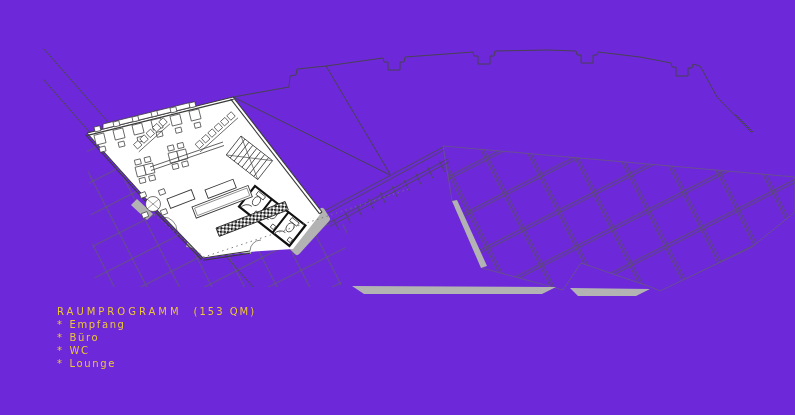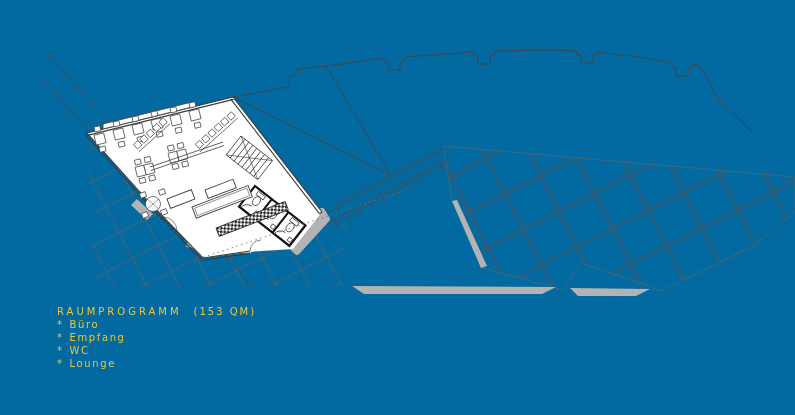--- a/index.html
+++ b/index.html
@@ -1,17 +1,17 @@
 <!DOCTYPE html>
 <html><head>
 <meta charset="utf-8">
 <style>
   html,body{margin:0;padding:0;background:#ffffff;}
   .stage{
-    position:relative;width:795px;height:415px;background:#0369a1;
+    position:relative;width:795px;height:415px;background:#6d28d9;
     overflow:hidden;font-family:"DejaVu Sans", sans-serif;
   }
   .stage svg{position:absolute;left:0;top:0;}
   .legend{
     position:absolute;left:57px;top:305px;color:#eec734;
     font-size:10px;line-height:13px;white-space:nowrap;
   }
   .legend .title-row{letter-spacing:3px;}
   .legend .title-row .area{margin-left:12px;letter-spacing:2px;}
   .legend .item-row{letter-spacing:1.6px;}
@@ -239,26 +239,26 @@
     <g stroke="#707070" stroke-width="0.9" stroke-dasharray="1.5,3.5" fill="none">
       <path d="M150,211 L204,257 L412,188"></path>
     </g>
   </svg>
 
   <div class="legend">
     <div class="title-row">
       <span>RAUMPROGRAMM</span><span class="area">(153 QM)</span>
     </div>
     <div class="item-row">
+      <span class="bullet">*</span><span>Empfang</span>
+    </div>
+    <div class="item-row">
       <span class="bullet">*</span><span>Büro</span>
     </div>
     <div class="item-row">
-      <span class="bullet">*</span><span>Empfang</span>
-    </div>
-    <div class="item-row">
       <span class="bullet">*</span><span>WC</span>
     </div>
     <div class="item-row">
       <span class="bullet">*</span><span>Lounge</span>
     </div>
   </div>
 
 </div>
 
 </body></html>

